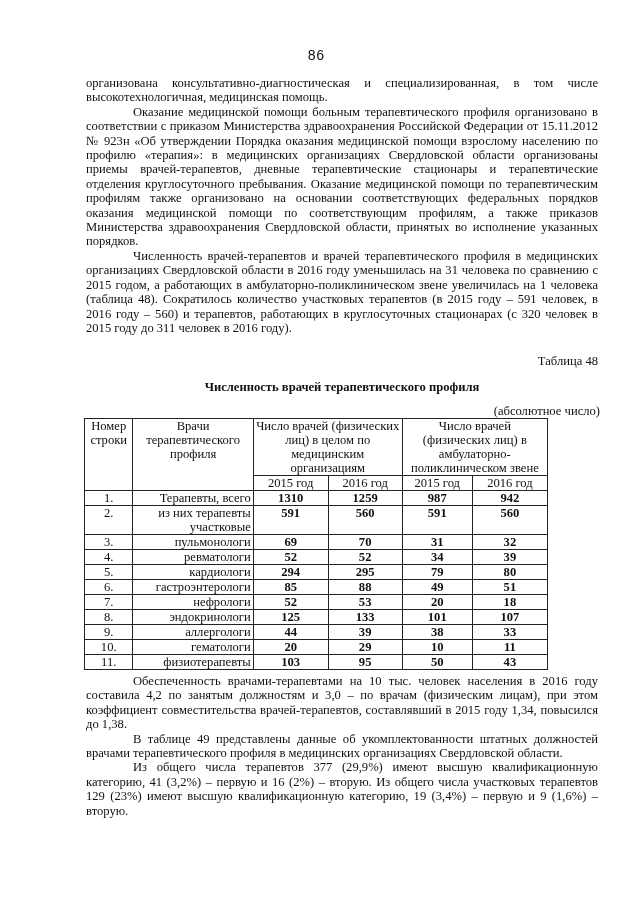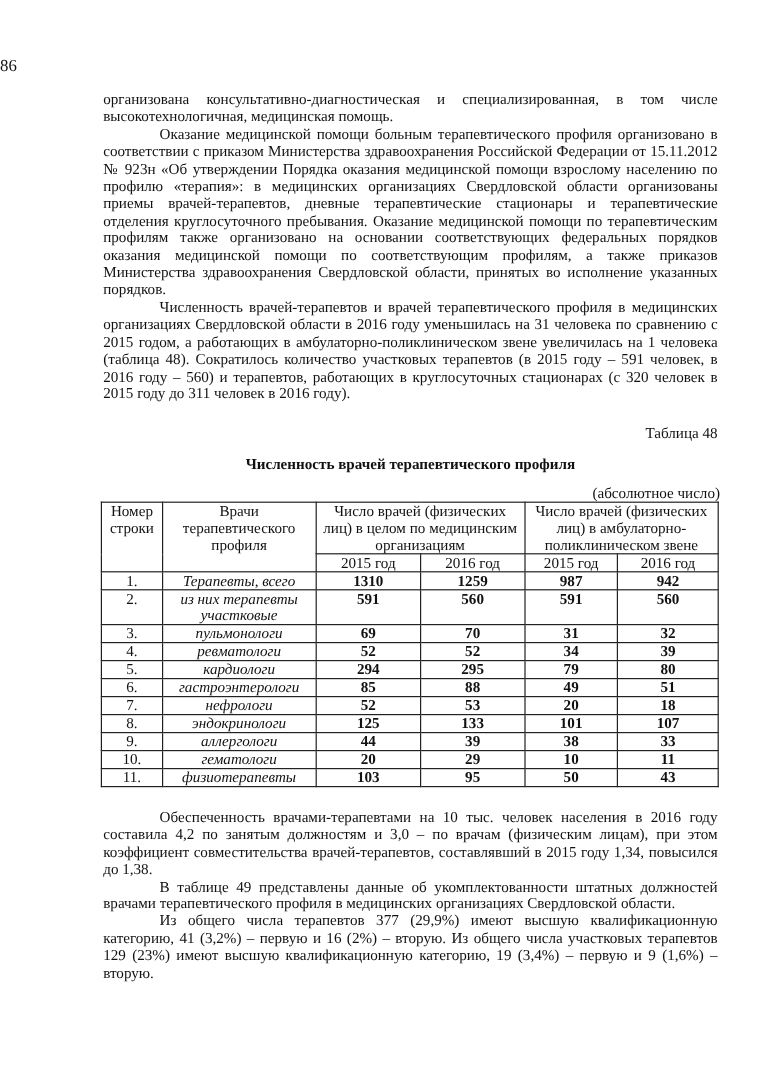--- a/index.html
+++ b/index.html
@@ -1,29 +1,29 @@
 <!DOCTYPE html>
 <html><head>
 <meta charset="utf-8">
 <style>
   html, body { margin: 0; padding: 0; background: #ffffff; }
   body { width: 640px; height: 905px; position: relative; overflow: hidden;
          font-family: "Liberation Serif", "DejaVu Serif", serif; color: #111; }
-  .page-num { position: absolute; top: 48px; left: 0; width: 632px; text-align: left; font-size: 14px; }
+  .page-num { position: absolute; top: 48px; left: 0; width: 632px; text-align: center; font-size: 14px; font-family: Liberation Mono, monospace; }
   .text { position: absolute; left: 86px; width: 512px; font-size: 12.6px; line-height: 14.4px; text-align: justify; }
   .text p { margin: 0; text-indent: 0; }
   .text p.indent { text-indent: 47px; }
   .table-label { position: absolute; top: 354px; right: 42px; font-size: 12.6px; text-align: right; }
   .table-title { position: absolute; top: 380px; left: 0; width: 640px; text-align: center; font-weight: bold; font-size: 12.6px; padding-left: 22px; }
   .table-unit { position: absolute; top: 404px; right: 40px; font-size: 12.6px; }
-  table { position: absolute; top: 418px; left: 84px; width: 515px; border-collapse: collapse; font-size: 12.6px; line-height: 14px; }
+  table { position: absolute; top: 418px; left: 84px; width: 464px; border-collapse: collapse; font-size: 12.6px; line-height: 14px; }
   td, th { border: 1px solid #222; padding: 0 2px; font-weight: normal; vertical-align: top; }
   th { text-align: center; }
   td.num { text-align: center; font-weight: bold; }
-  td.name { text-align: center; font-style: italic; }
+  td.name { text-align: right; }
   td.idx { text-align: center; }
 </style>
 </head>
 <body>
 
 <div class="page-num">86</div>
 
 <div class="text" style="top:76px;">
   <p>организована консультативно-диагностическая и специализированная, в том числе высокотехнологичная, медицинская помощь.</p>
   <p class="indent">Оказание медицинской помощи больным терапевтического профиля организовано в соответствии с приказом Министерства здравоохранения Российской Федерации от 15.11.2012 № 923н «Об утверждении Порядка оказания медицинской помощи взрослому населению по профилю «терапия»: в медицинских организациях Свердловской области организованы приемы врачей-терапевтов, дневные терапевтические стационары и терапевтические отделения круглосуточного пребывания. Оказание медицинской помощи по терапевтическим профилям также организовано на основании соответствующих федеральных порядков оказания медицинской помощи по соответствующим профилям, а также приказов Министерства здравоохранения Свердловской области, принятых во исполнение указанных порядков.</p>

